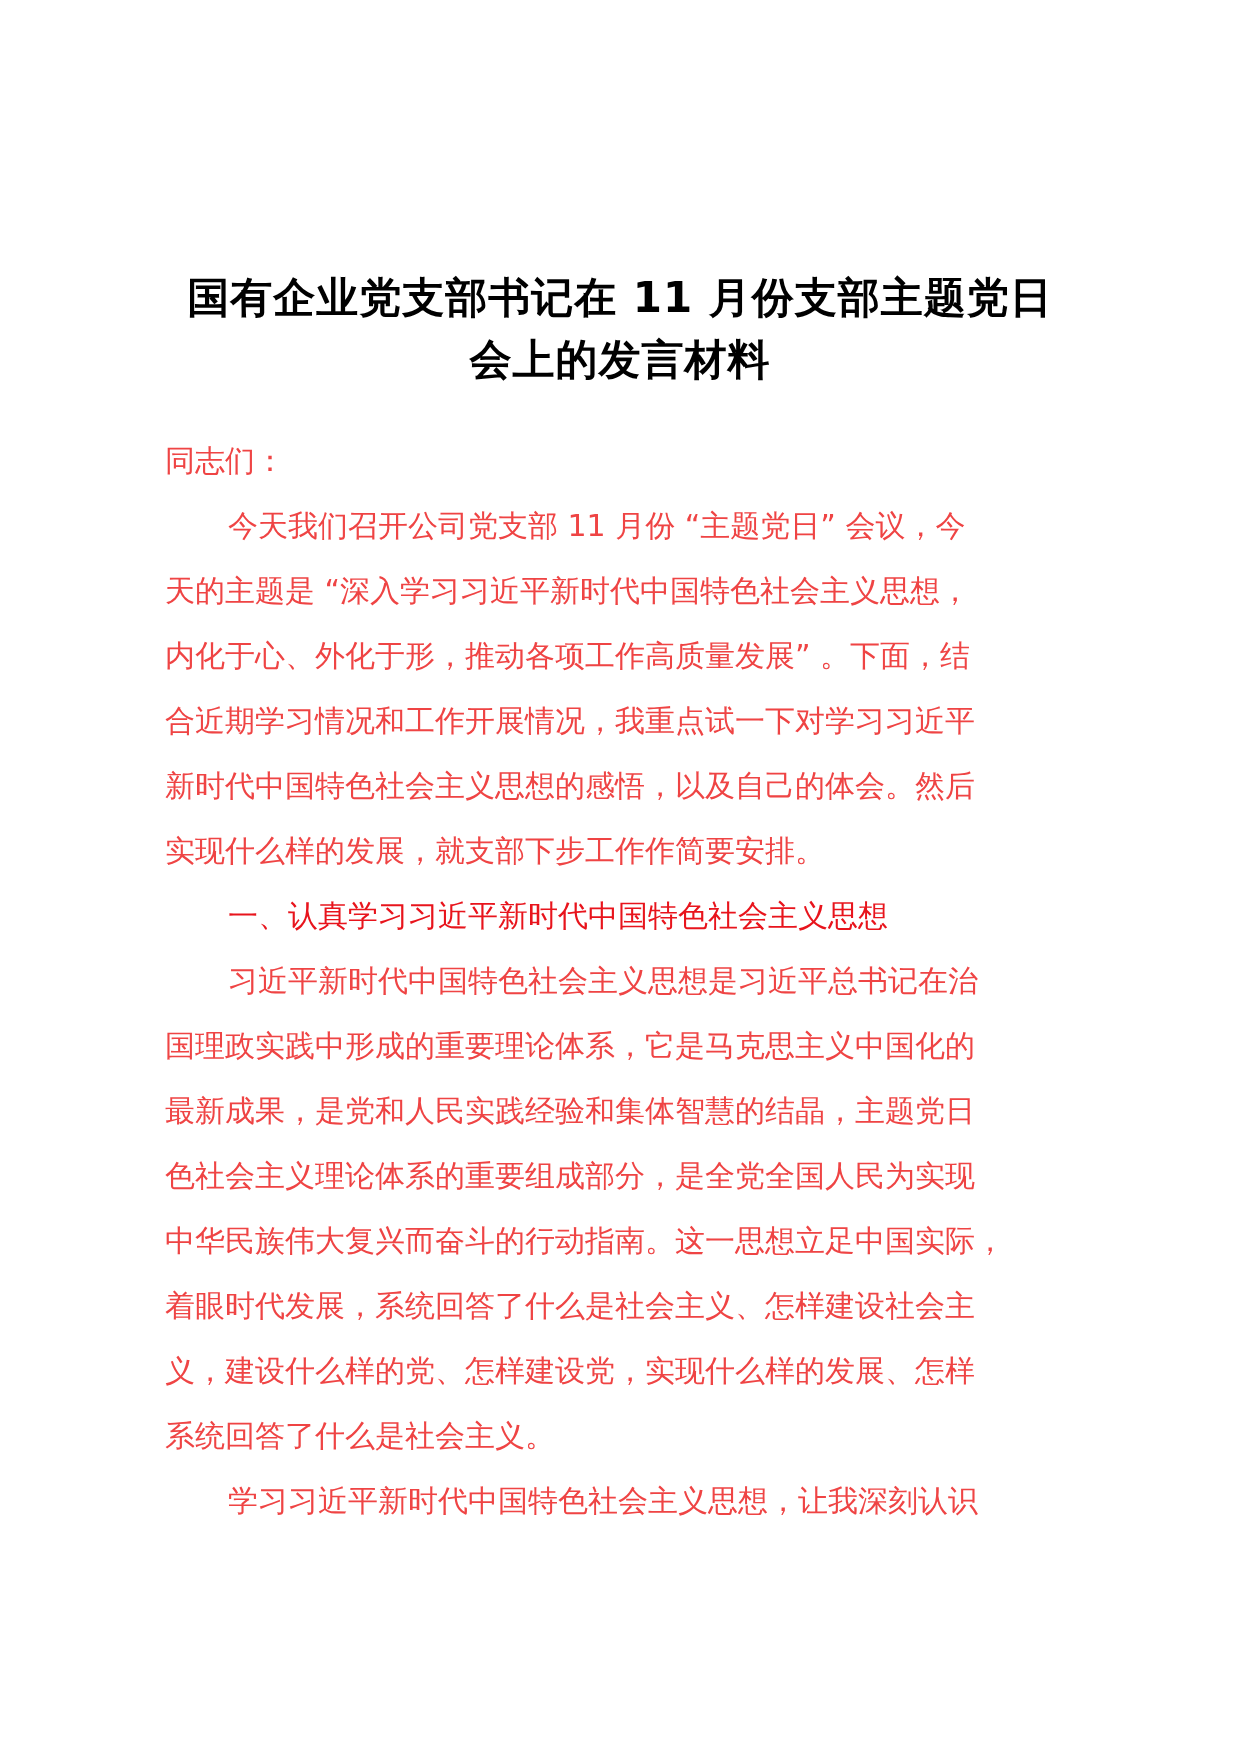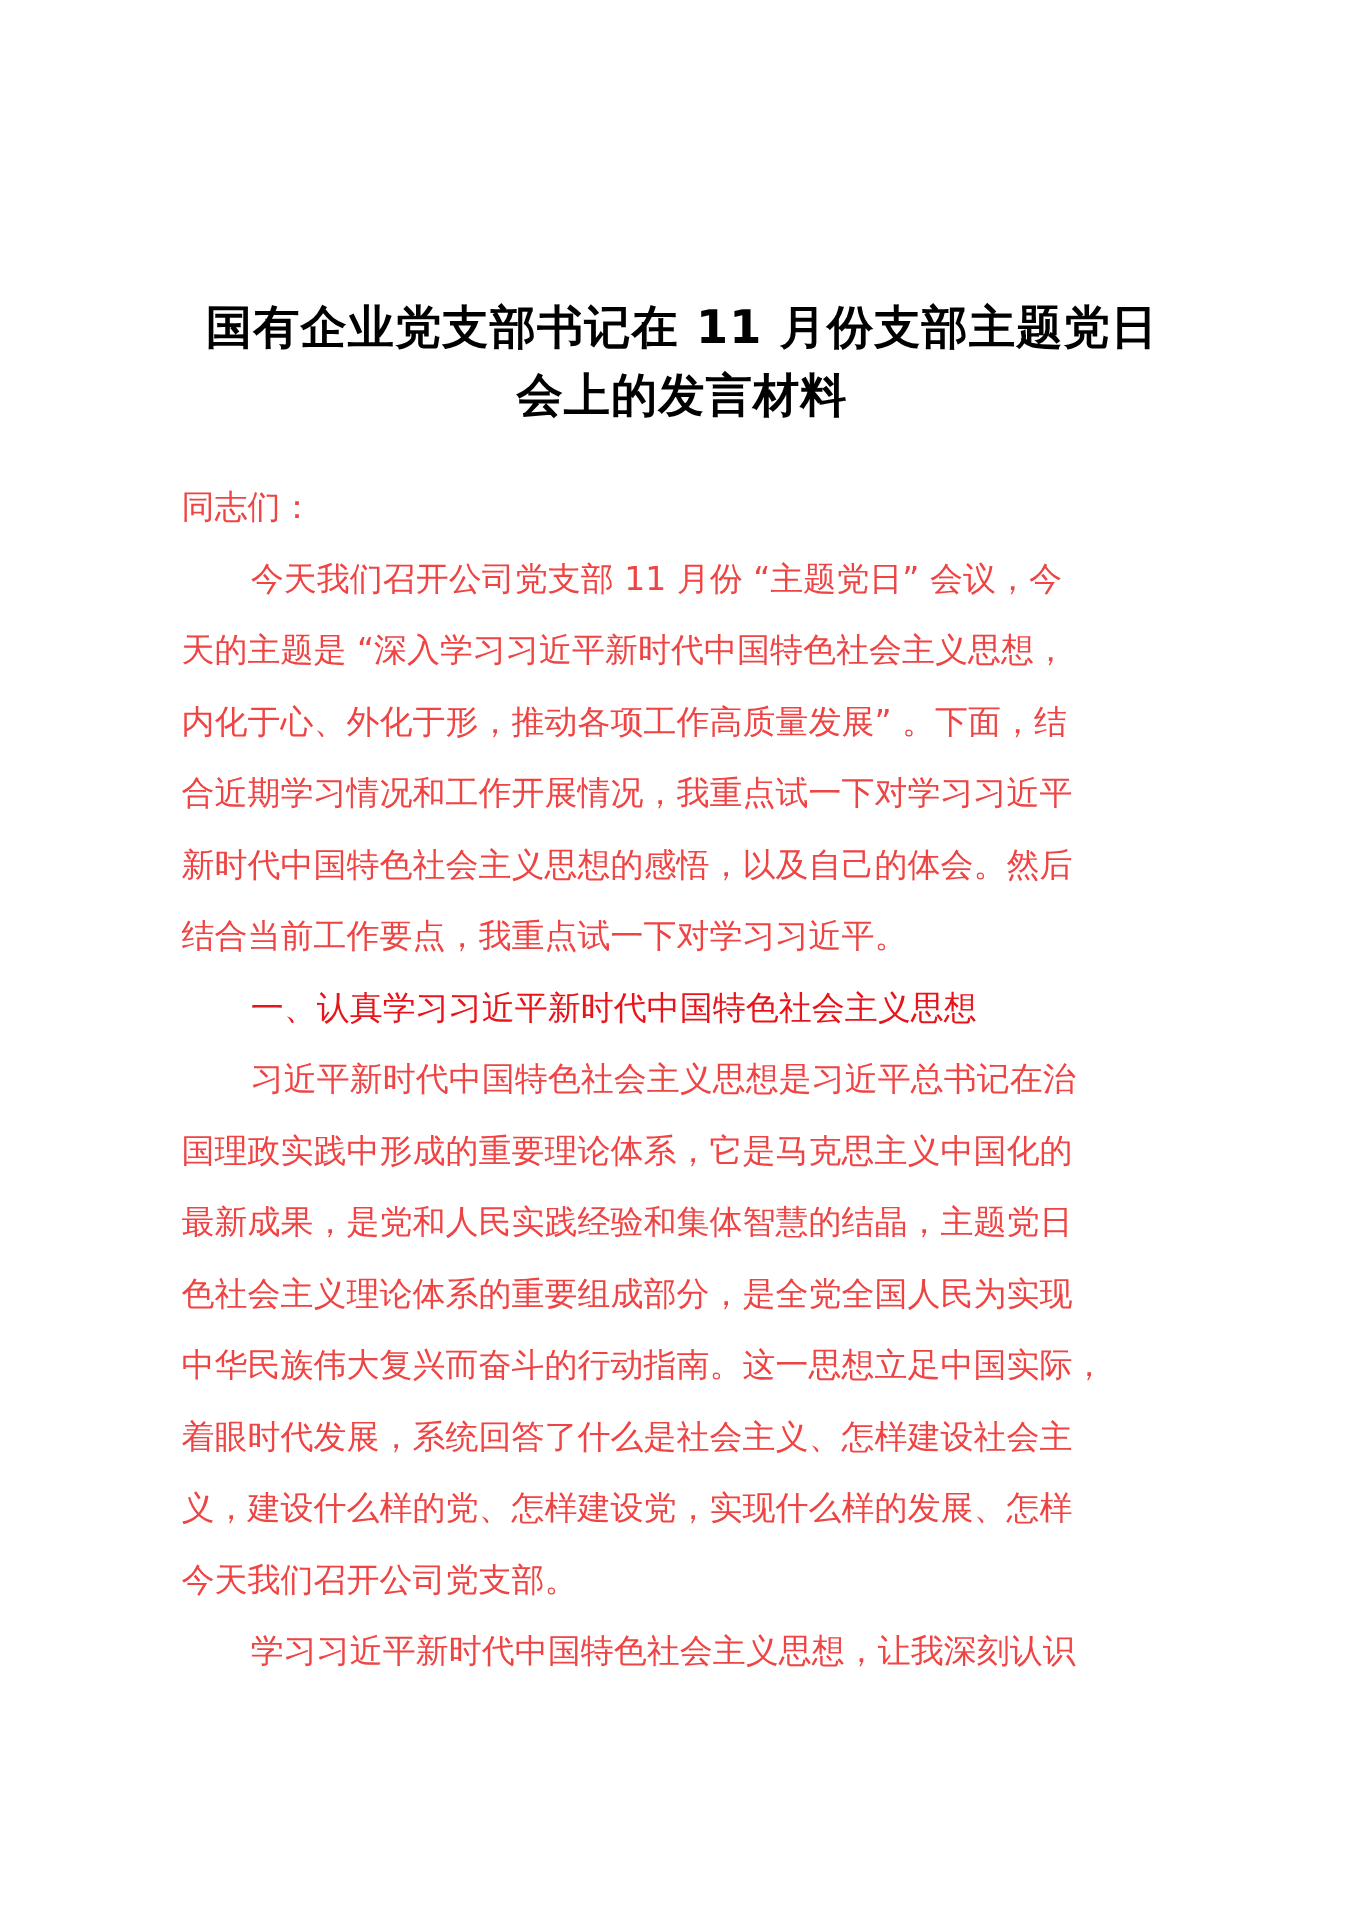--- a/index.html
+++ b/index.html
@@ -18,27 +18,27 @@
   <div class="title" style="top:270px;">国有企业党支部书记在 11 月份支部主题党日</div>
   <div class="title" style="top:332px;">会上的发言材料</div>
 
   <div class="line" style="top:441px;">同志们：</div>
 
   <div class="line indent" style="top:506px;">今天我们召开公司党支部 11 月份 “主题党日” 会议，今</div>
   <div class="line" style="top:571px;">天的主题是 “深入学习习近平新时代中国特色社会主义思想，</div>
   <div class="line" style="top:636px;">内化于心、外化于形，推动各项工作高质量发展” 。下面，结</div>
   <div class="line" style="top:701px;">合近期学习情况和工作开展情况，我重点试一下对学习习近平</div>
   <div class="line" style="top:766px;">新时代中国特色社会主义思想的感悟，以及自己的体会。然后</div>
-  <div class="line" style="top:831px;">结合当前工作要点，我重点试一下对学习习近平。</div>
+  <div class="line" style="top:831px;">实现什么样的发展，就支部下步工作作简要安排。</div>
 
   <div class="line indent red" style="top:896px;">一、认真学习习近平新时代中国特色社会主义思想</div>
 
   <div class="line indent" style="top:961px;">习近平新时代中国特色社会主义思想是习近平总书记在治</div>
   <div class="line" style="top:1026px;">国理政实践中形成的重要理论体系，它是马克思主义中国化的</div>
   <div class="line" style="top:1091px;">最新成果，是党和人民实践经验和集体智慧的结晶，主题党日</div>
   <div class="line" style="top:1156px;">色社会主义理论体系的重要组成部分，是全党全国人民为实现</div>
   <div class="line" style="top:1221px;">中华民族伟大复兴而奋斗的行动指南。这一思想立足中国实际，</div>
   <div class="line" style="top:1286px;">着眼时代发展，系统回答了什么是社会主义、怎样建设社会主</div>
   <div class="line" style="top:1351px;text-align:center;">义，建设什么样的党、怎样建设党，实现什么样的发展、怎样</div>
-  <div class="line" style="top:1416px;">今天我们召开公司党支部。</div>
+  <div class="line" style="top:1416px;">系统回答了什么是社会主义。</div>
 
   <div class="line indent" style="top:1481px;">学习习近平新时代中国特色社会主义思想，让我深刻认识</div>
 </div>
 
 </body></html>

